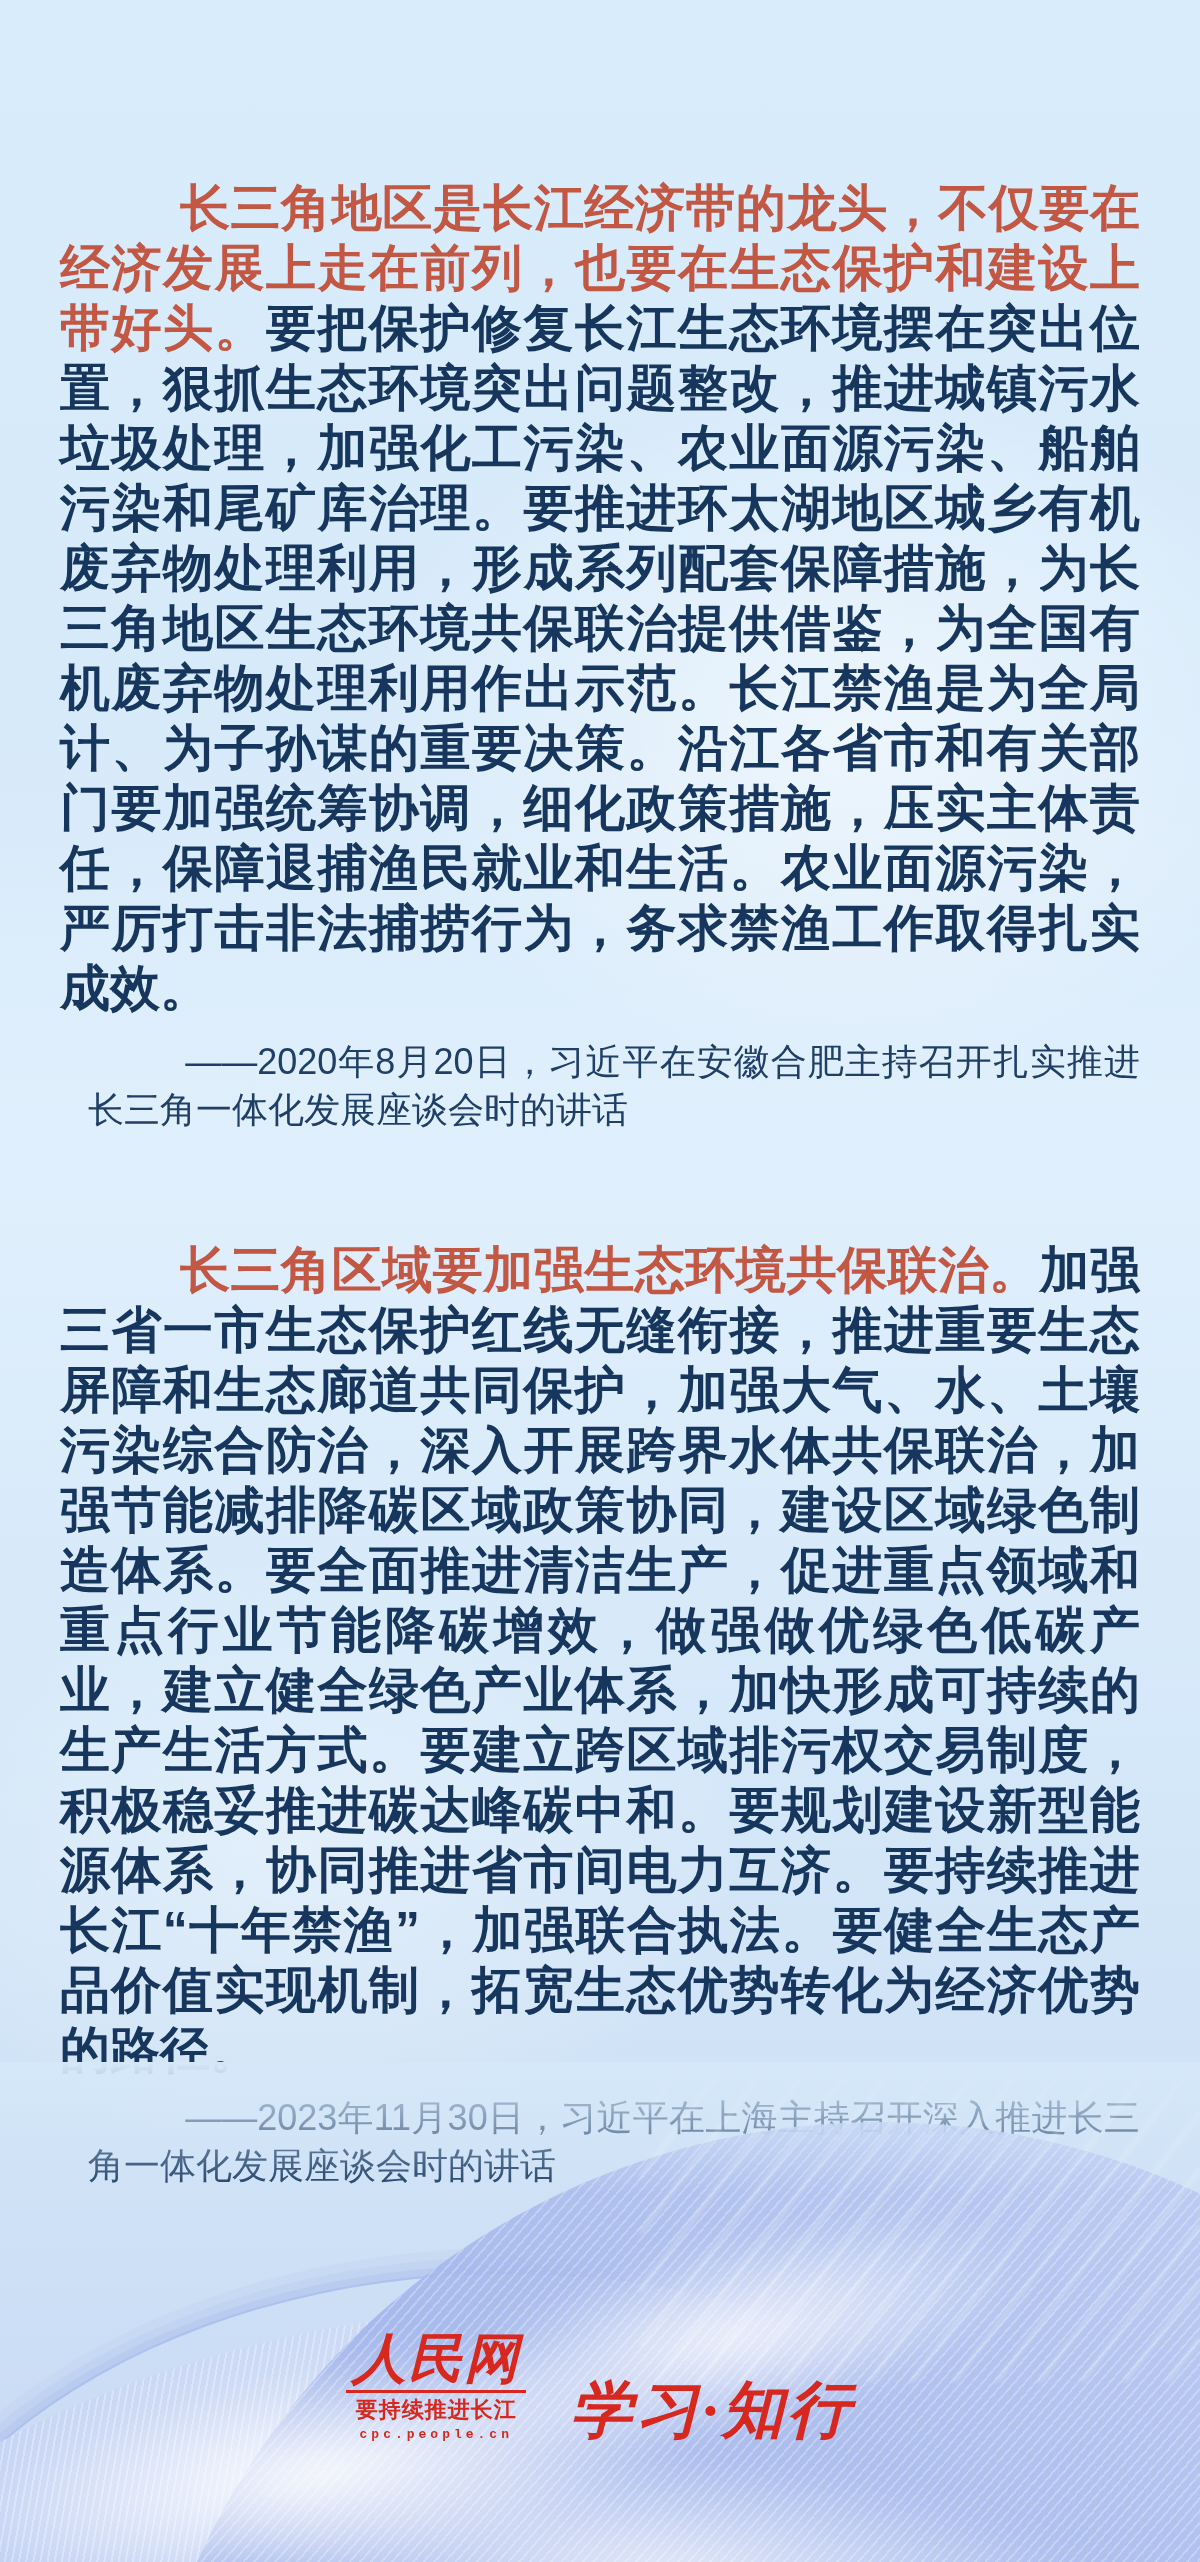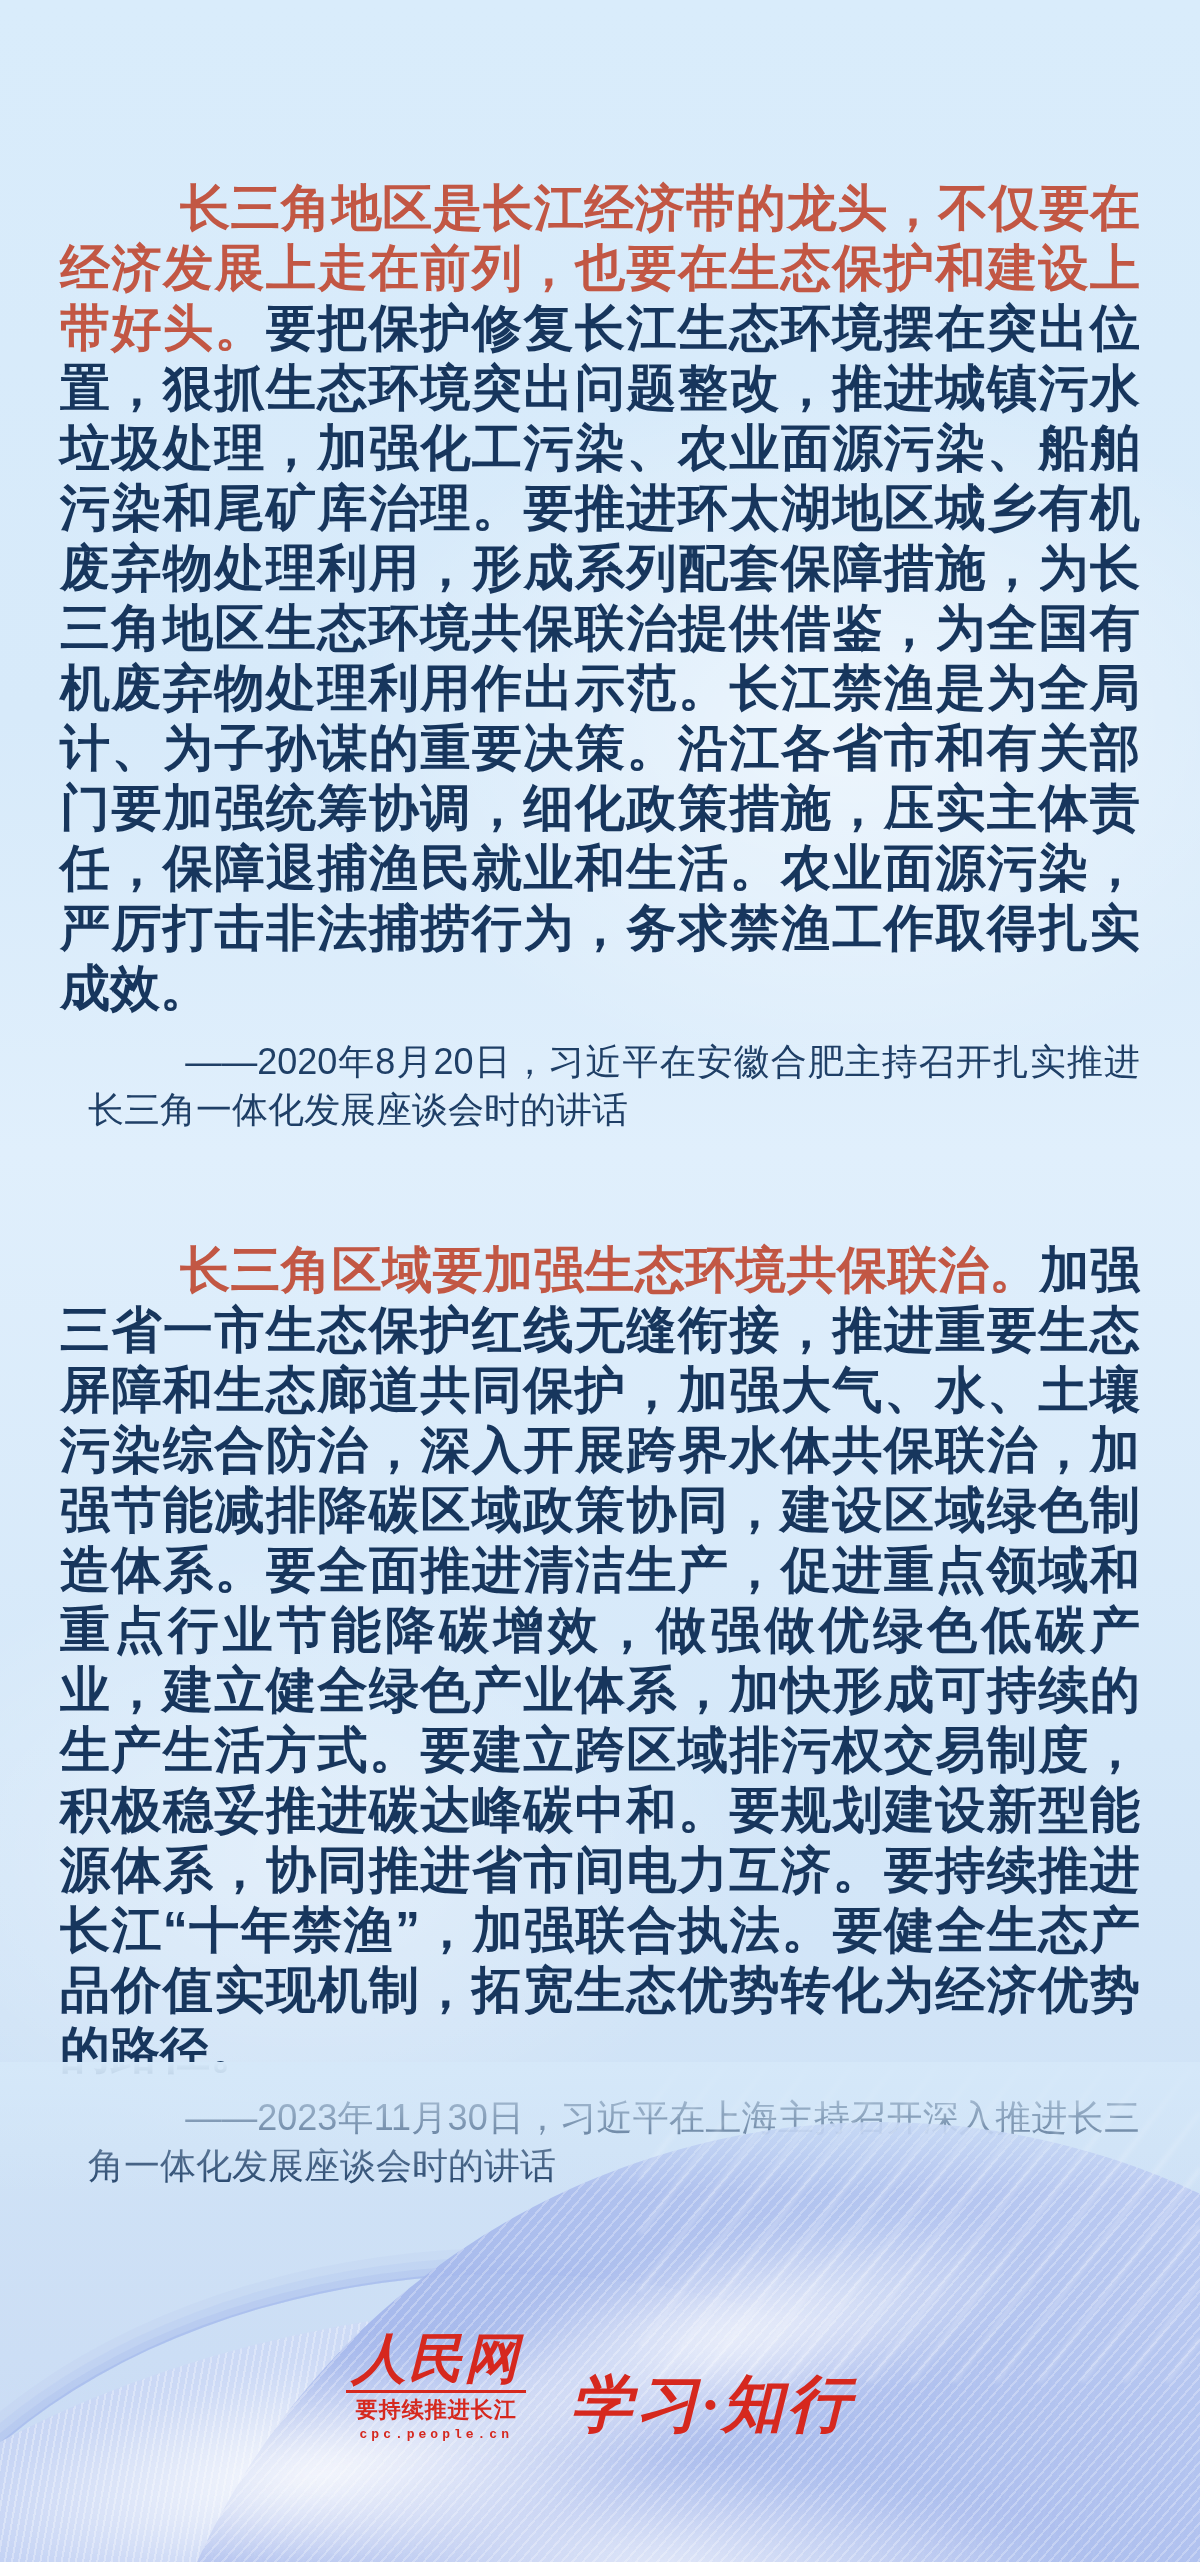--- a/index.html
+++ b/index.html
@@ -73,21 +73,21 @@
     background:repeating-linear-gradient(127deg,rgba(255,255,255,.65) 0 3px,rgba(255,255,255,0) 3px 34px);
   }
   .waves-fade{
     position:absolute;left:0;top:0;width:100%;height:130px;
     background:linear-gradient(180deg,rgba(213,232,249,1),rgba(213,232,249,0));
   }
 
   
   .footer{
     position:absolute;left:0;top:2330px;width:1200px;
-    display:flex;justify-content:center;align-items:flex-start;gap:44px;
+    display:flex;justify-content:center;align-items:center;gap:44px;
   }
   .pd-logo{text-align:center;color:var(--c-logo_red,#d6281e);width:180px;}
   .pd-script{
     font-family:"Liberation Serif",serif;font-style:italic;font-weight:700;
     font-size:54px;line-height:58px;letter-spacing:2px;
   }
   .pd-rule{height:0;border-bottom:3px solid var(--c-logo_red,#d6281e);margin:2px 0 4px;}
   .pd-sub{font-size:22px;font-weight:700;letter-spacing:1px;line-height:26px;white-space:nowrap;}
   .pd-url{font-size:13px;font-weight:700;letter-spacing:4px;line-height:24px;font-family:"Liberation Mono",monospace;}
   .brand{

